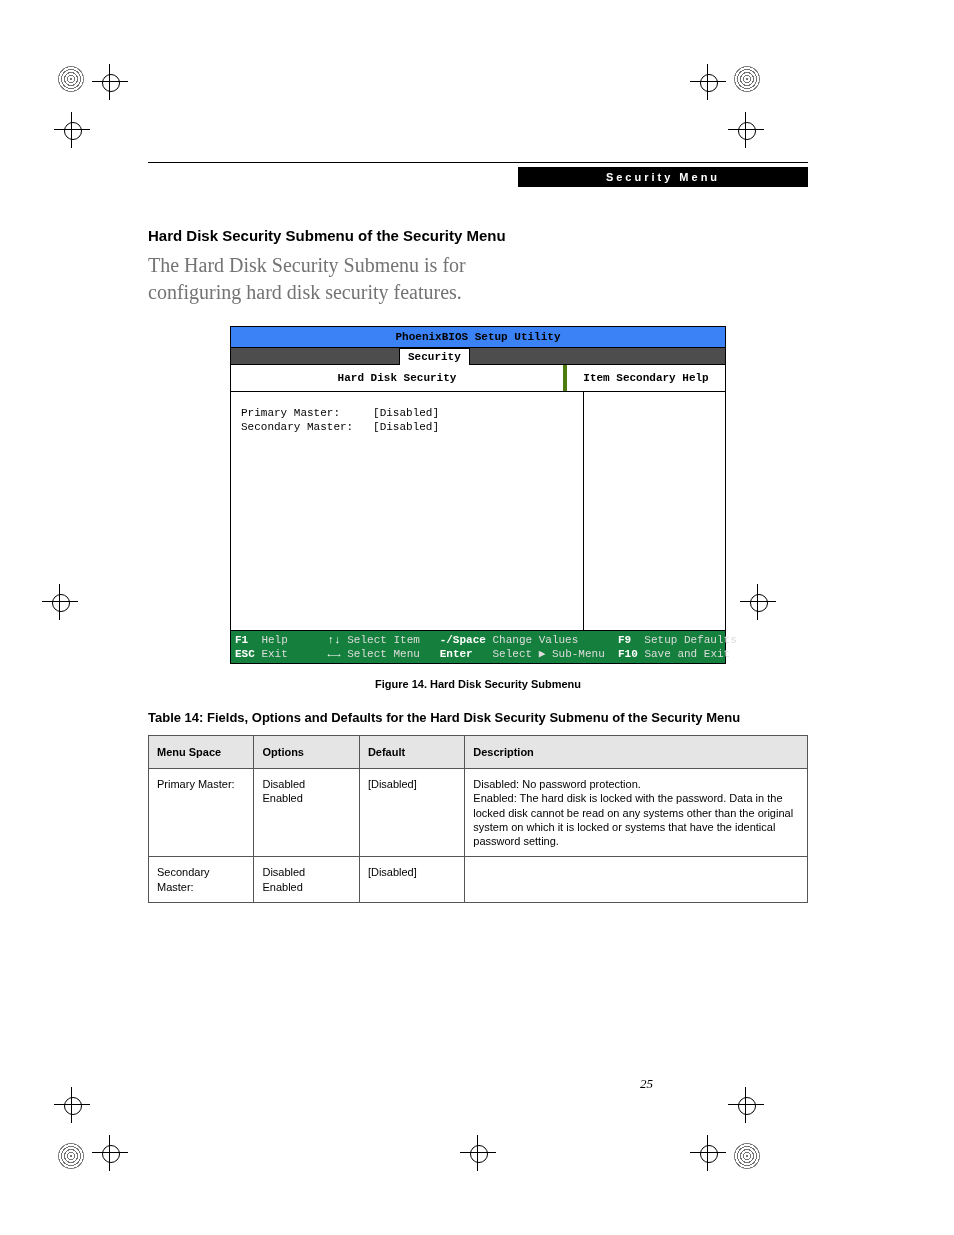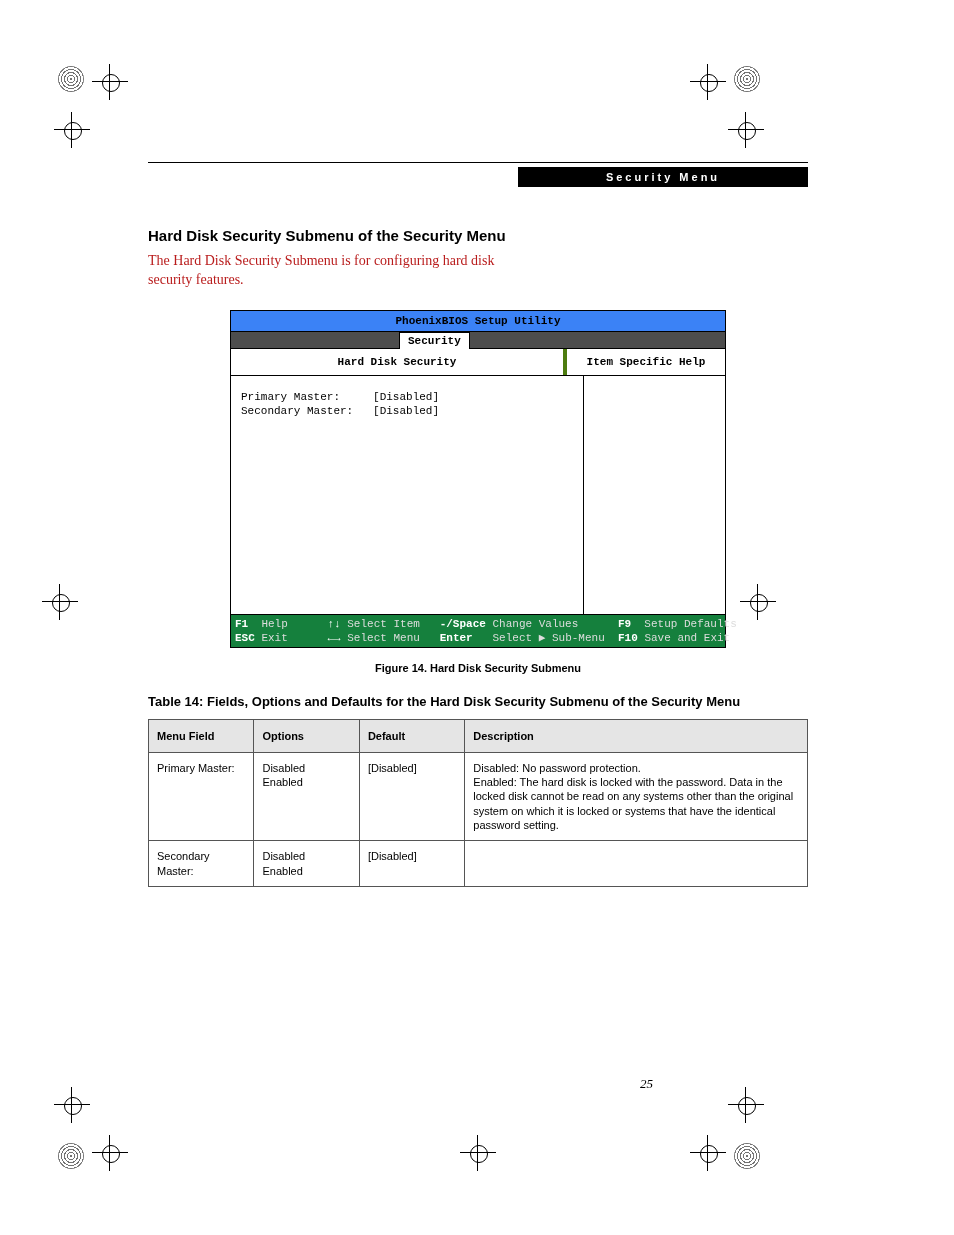--- a/index.html
+++ b/index.html
@@ -45,23 +45,23 @@
     text-align: center;
     line-height: 20px;
   }
   h2.section-title {
     font-family: Arial, Helvetica, sans-serif;
     font-weight: bold;
     font-size: 15px;
     margin: 38px 0 8px 0;
   }
   .intro {
-    font-size: 14px;
+    font-size: 20px;
     line-height: 1.35;
-    color: #b91c1c;
+    color: #737373;
     margin: 0 0 20px 0;
     max-width: 360px;
   }
 
   
   .bios {
     width: 494px;
     margin: 0 auto;
     border: 1px solid #000;
     font-family: "Courier New", Courier, monospace;
@@ -294,40 +294,40 @@
     <h2 class="section-title">Hard Disk Security Submenu of the Security Menu</h2>
     <p class="intro">The Hard Disk Security Submenu is for configuring hard disk security features.</p>
 
     <div class="bios">
       <div class="bios-title">PhoenixBIOS Setup Utility</div>
       <div class="bios-tabs">
         <div class="bios-tab">Security</div>
       </div>
       <div class="bios-head-row">
         <div class="bios-head-left">Hard Disk Security</div>
-        <div class="bios-head-right">Item Specific Help</div>
+        <div class="bios-head-right">Item Secondary Help</div>
       </div>
       <div class="bios-body">
         <div class="bios-body-left"><span>Primary Master:</span>     <span>[Disabled]</span>
 <span>Secondary Master:</span>   <span>[Disabled]</span></div>
         <div class="bios-body-right"></div>
       </div>
       <div class="bios-footer">
         <div class="frow"><span class="k">F1</span>  <span class="t">Help</span>      <span class="k">↑↓</span> <span class="t">Select Item</span>   <span class="k">-/Space</span> <span class="t">Change Values</span>      <span class="k">F9</span>  <span class="t">Setup Defaults</span></div>
         <div class="frow"><span class="k">ESC</span> <span class="t">Exit</span>      <span class="k">←→</span> <span class="t">Select Menu</span>   <span class="k">Enter</span>   <span class="t">Select ▶ Sub-Menu</span>  <span class="k">F10</span> <span class="t">Save and Exit</span></div>
       </div>
     </div>
 
     <div class="figcap">Figure 14.  Hard Disk Security Submenu</div>
     <div class="tabcap">Table 14: Fields, Options and Defaults for the Hard Disk Security Submenu of the Security Menu</div>
 
     <table class="fields">
       <thead>
         <tr>
-          <th class="col-mf">Menu Field</th>
+          <th class="col-mf">Menu Space</th>
           <th class="col-op">Options</th>
           <th class="col-df">Default</th>
           <th class="col-ds">Description</th>
         </tr>
       </thead>
       <tbody>
         <tr>
           <td>Primary Master:</td>
           <td style="white-space:pre-line;">Disabled
 Enabled</td>

